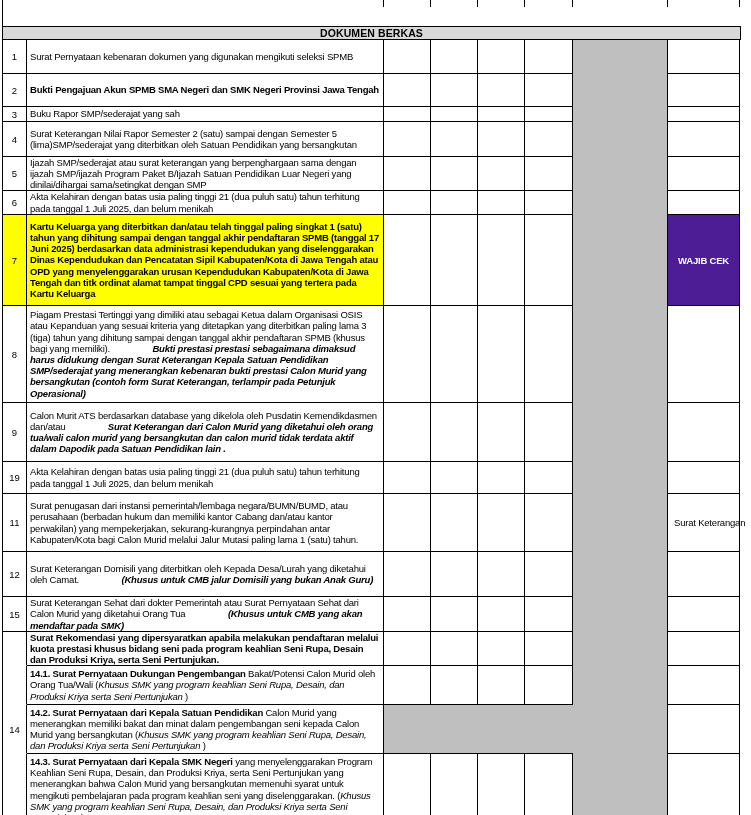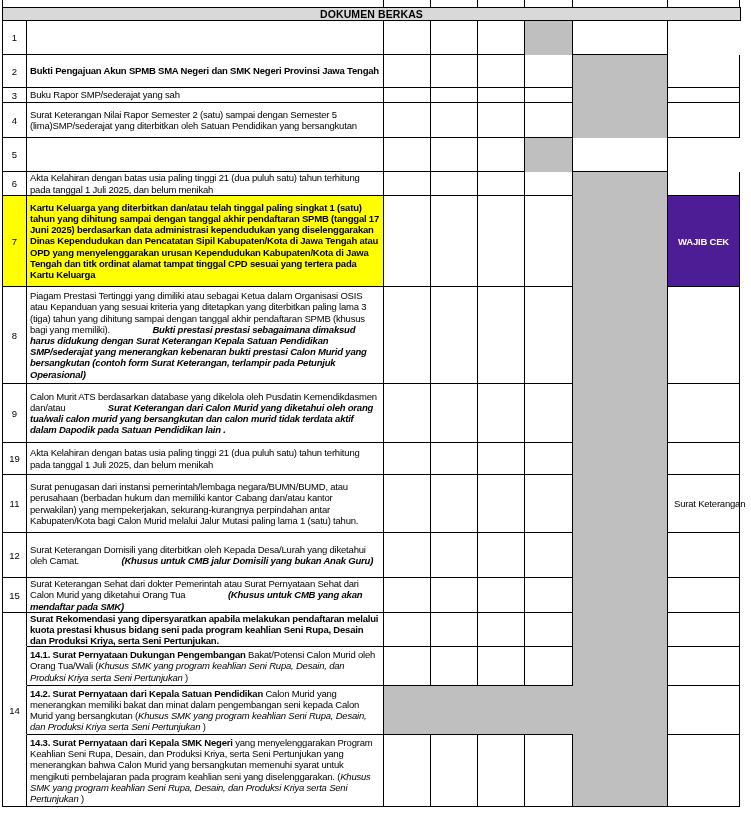--- a/index.html
+++ b/index.html
@@ -7,21 +7,21 @@
     width:751px;height:815px;position:relative;background:#ffffff;overflow:hidden;
     font-family:"Liberation Sans","DejaVu Sans",sans-serif;color:#000;
   }
   .sheet{position:absolute;left:2px;top:0;width:738px;border-left:1px solid #000;}
   .row{display:grid;grid-template-columns:24px 357px 47px 47px 47px 48px 95px 72px;}
   .cell{box-sizing:border-box;border-right:1px solid #000;border-bottom:1px solid #000;background:#fff;overflow:hidden;}
   
   .strip .cell{border-bottom:none;background:#fff;}
   .strip .nogrid{border-right:none;}
   
-  .hdrrow{display:grid;grid-template-columns:1fr;}
+  .hdrrow{display:grid;grid-template-columns:1fr;margin-top:19px;}
   .hdr{box-sizing:border-box;height:14px;background:#D9D9D9;border-top:1px solid #000;border-bottom:1px solid #000;border-right:1px solid #000;
        display:flex;align-items:center;justify-content:center;font-weight:bold;font-size:10.5px;letter-spacing:0.1px;}
   
   .no{display:flex;align-items:center;justify-content:center;font-size:9.5px;}
   .nb{border-bottom-color:#ffffff;}
   .desc{display:flex;align-items:center;padding:0 2px 0 3px;}
   .txt{font-size:9.5px;line-height:11.2px;letter-spacing:-0.2px;width:100%;}
   .run-r{}
   .run-b{font-weight:bold;}
   .run-i{font-style:italic;}
@@ -51,20 +51,23 @@
     <div class="cell"></div>
   </div>
 
   <div class="hdrrow">
     <div class="hdr">DOKUMEN BERKAS</div>
   </div>
 
   <div id="rows">
       <div class="row" style="height: 34px;">
         <div class="cell no">1</div>
+        <div class="cell desc">
+          <div class="txt"><span class="run-r">Surat Pernyataan kebenaran dokumen yang digunakan mengikuti seleksi SPMB</span></div>
+        </div>
         <div class="cell chk"></div>
         <div class="cell chk"></div>
         <div class="cell chk"></div>
         <div class="cell chk"></div>
         <div class="cell gcol"></div>
         <div class="cell last"></div>
       </div>
       <div class="row" style="height: 33px;">
         <div class="cell no">2</div>
         <div class="cell desc">
@@ -96,20 +99,23 @@
         </div>
         <div class="cell chk"></div>
         <div class="cell chk"></div>
         <div class="cell chk"></div>
         <div class="cell chk"></div>
         <div class="cell gcol"></div>
         <div class="cell last"></div>
       </div>
       <div class="row" style="height: 34px;">
         <div class="cell no">5</div>
+        <div class="cell desc">
+          <div class="txt"><span class="run-r">Ijazah SMP/sederajat atau surat keterangan yang berpenghargaan sama dengan ijazah SMP/ijazah Program Paket B/Ijazah Satuan Pendidikan Luar Negeri yang dinilai/dihargai sama/setingkat dengan SMP</span></div>
+        </div>
         <div class="cell chk"></div>
         <div class="cell chk"></div>
         <div class="cell chk"></div>
         <div class="cell chk"></div>
         <div class="cell gcol"></div>
         <div class="cell last"></div>
       </div>
       <div class="row" style="height: 24px;">
         <div class="cell no">6</div>
         <div class="cell desc">

